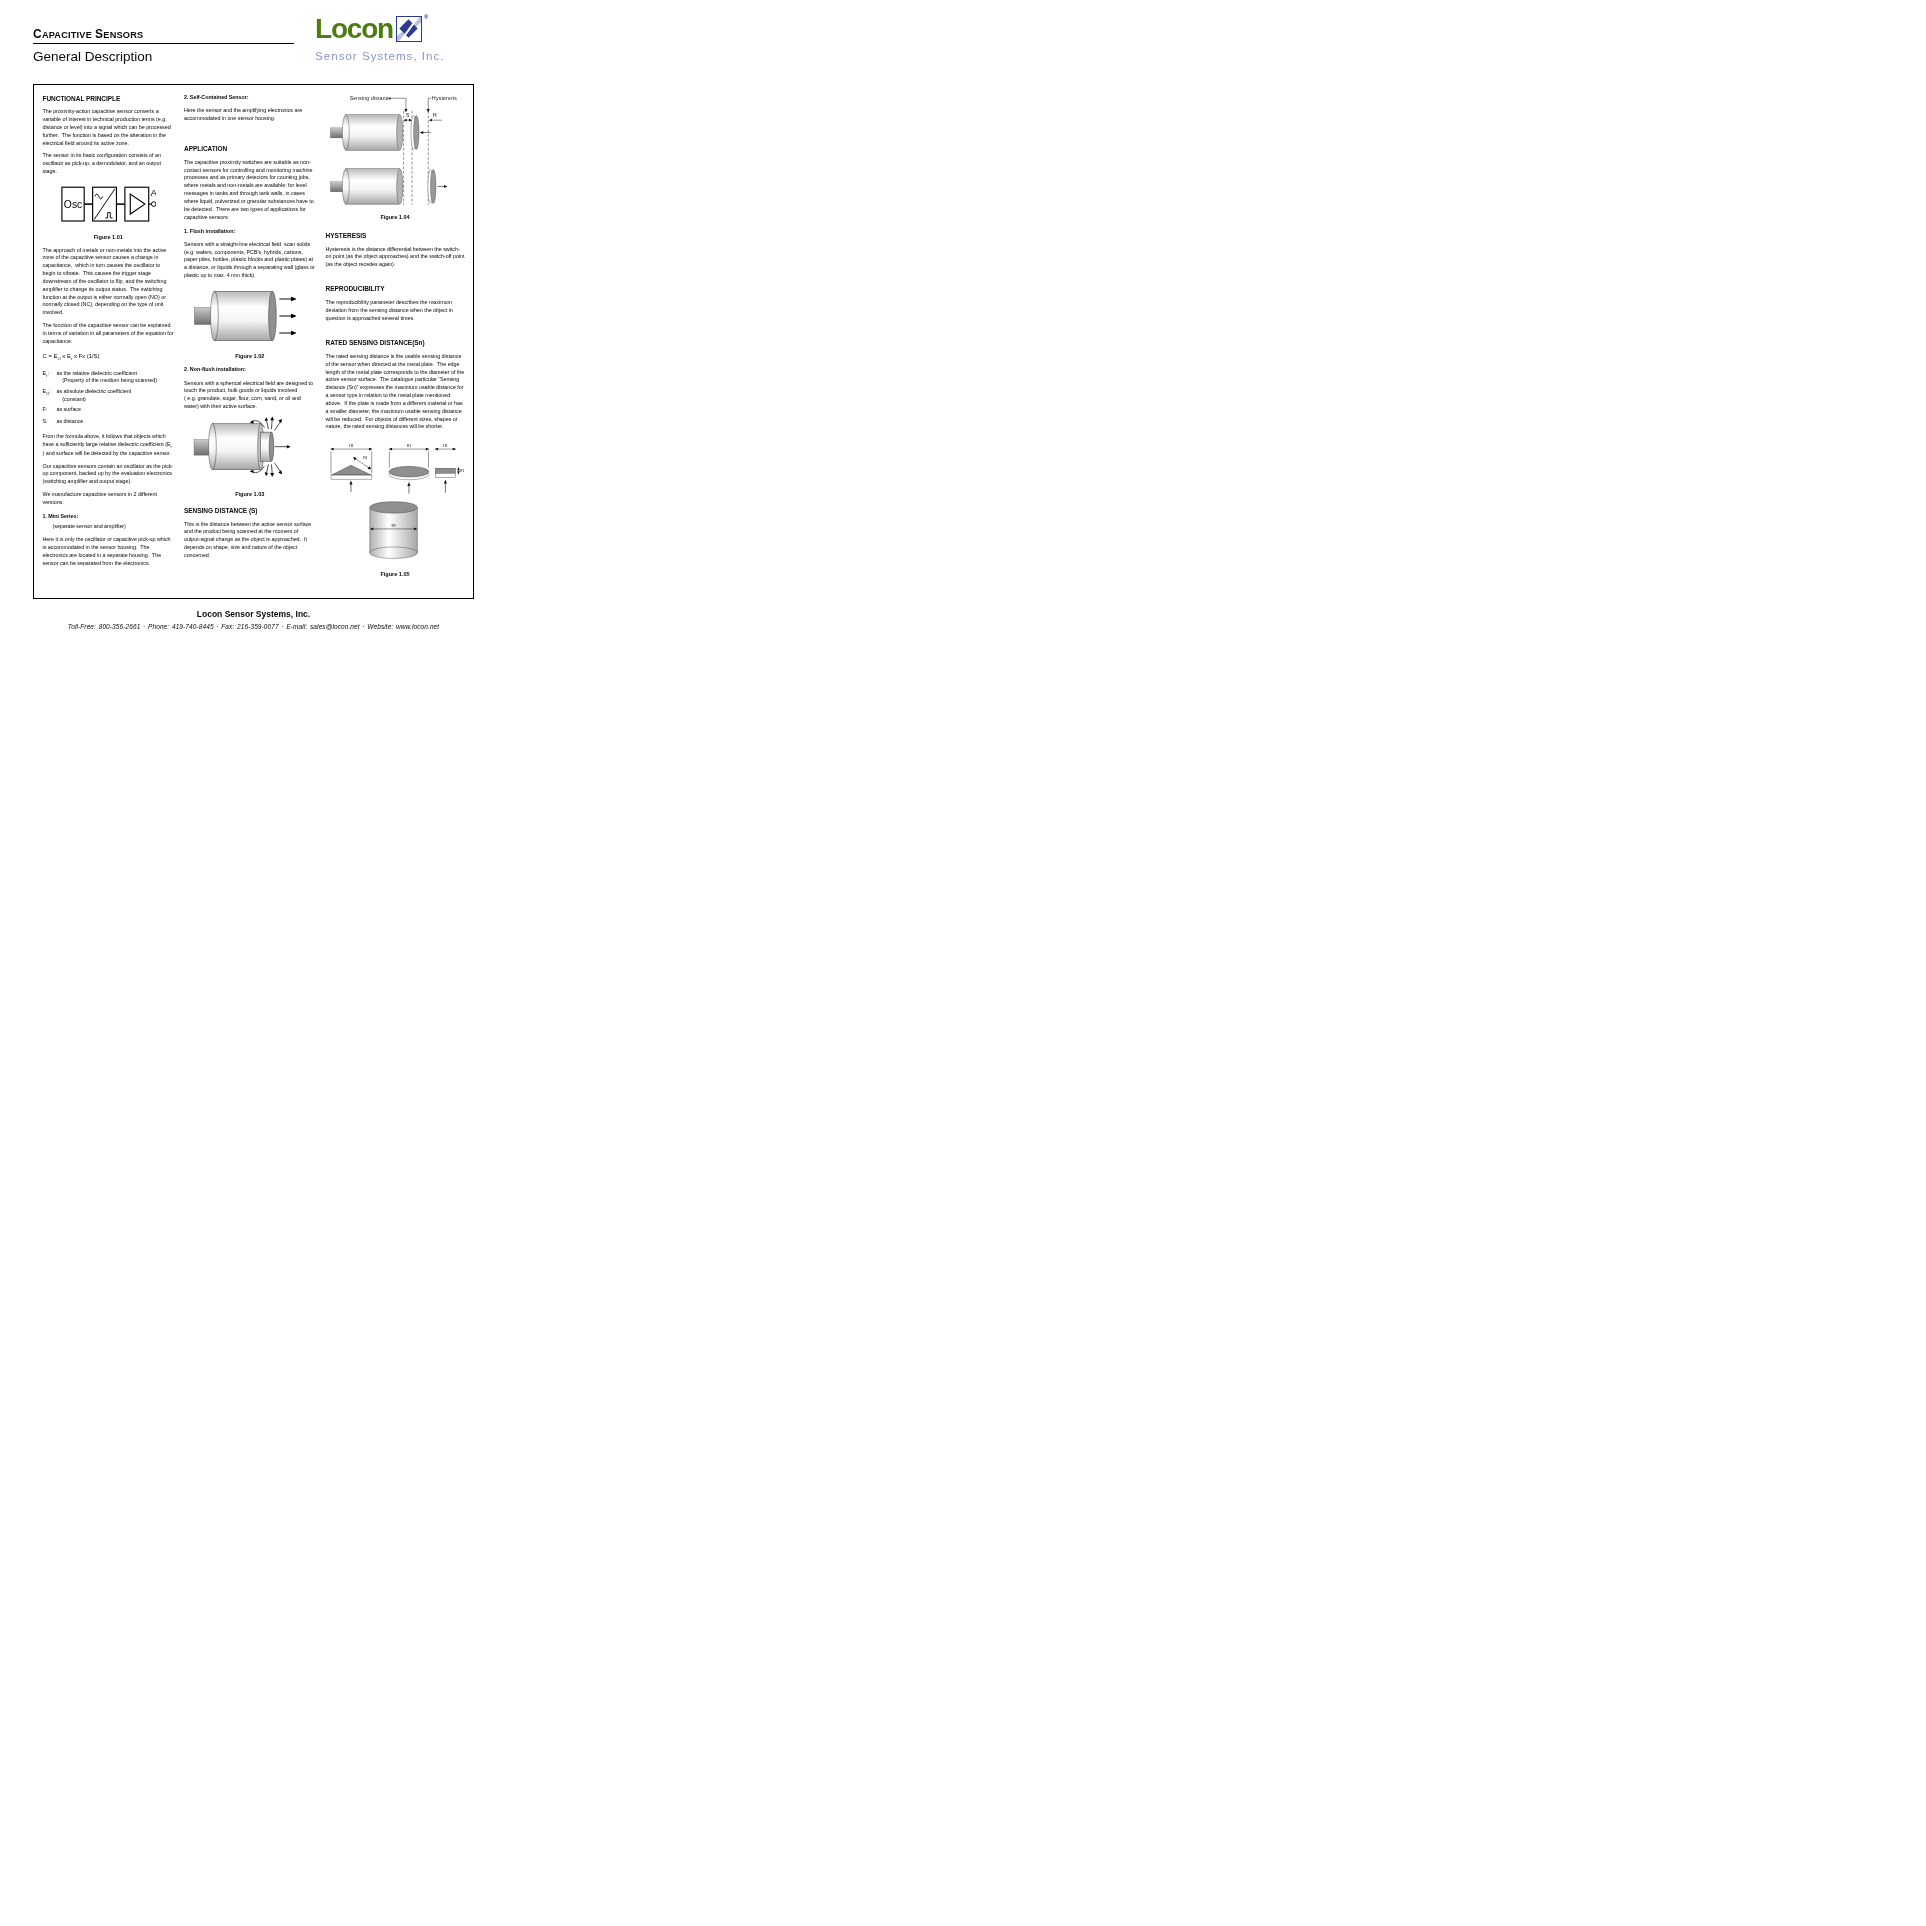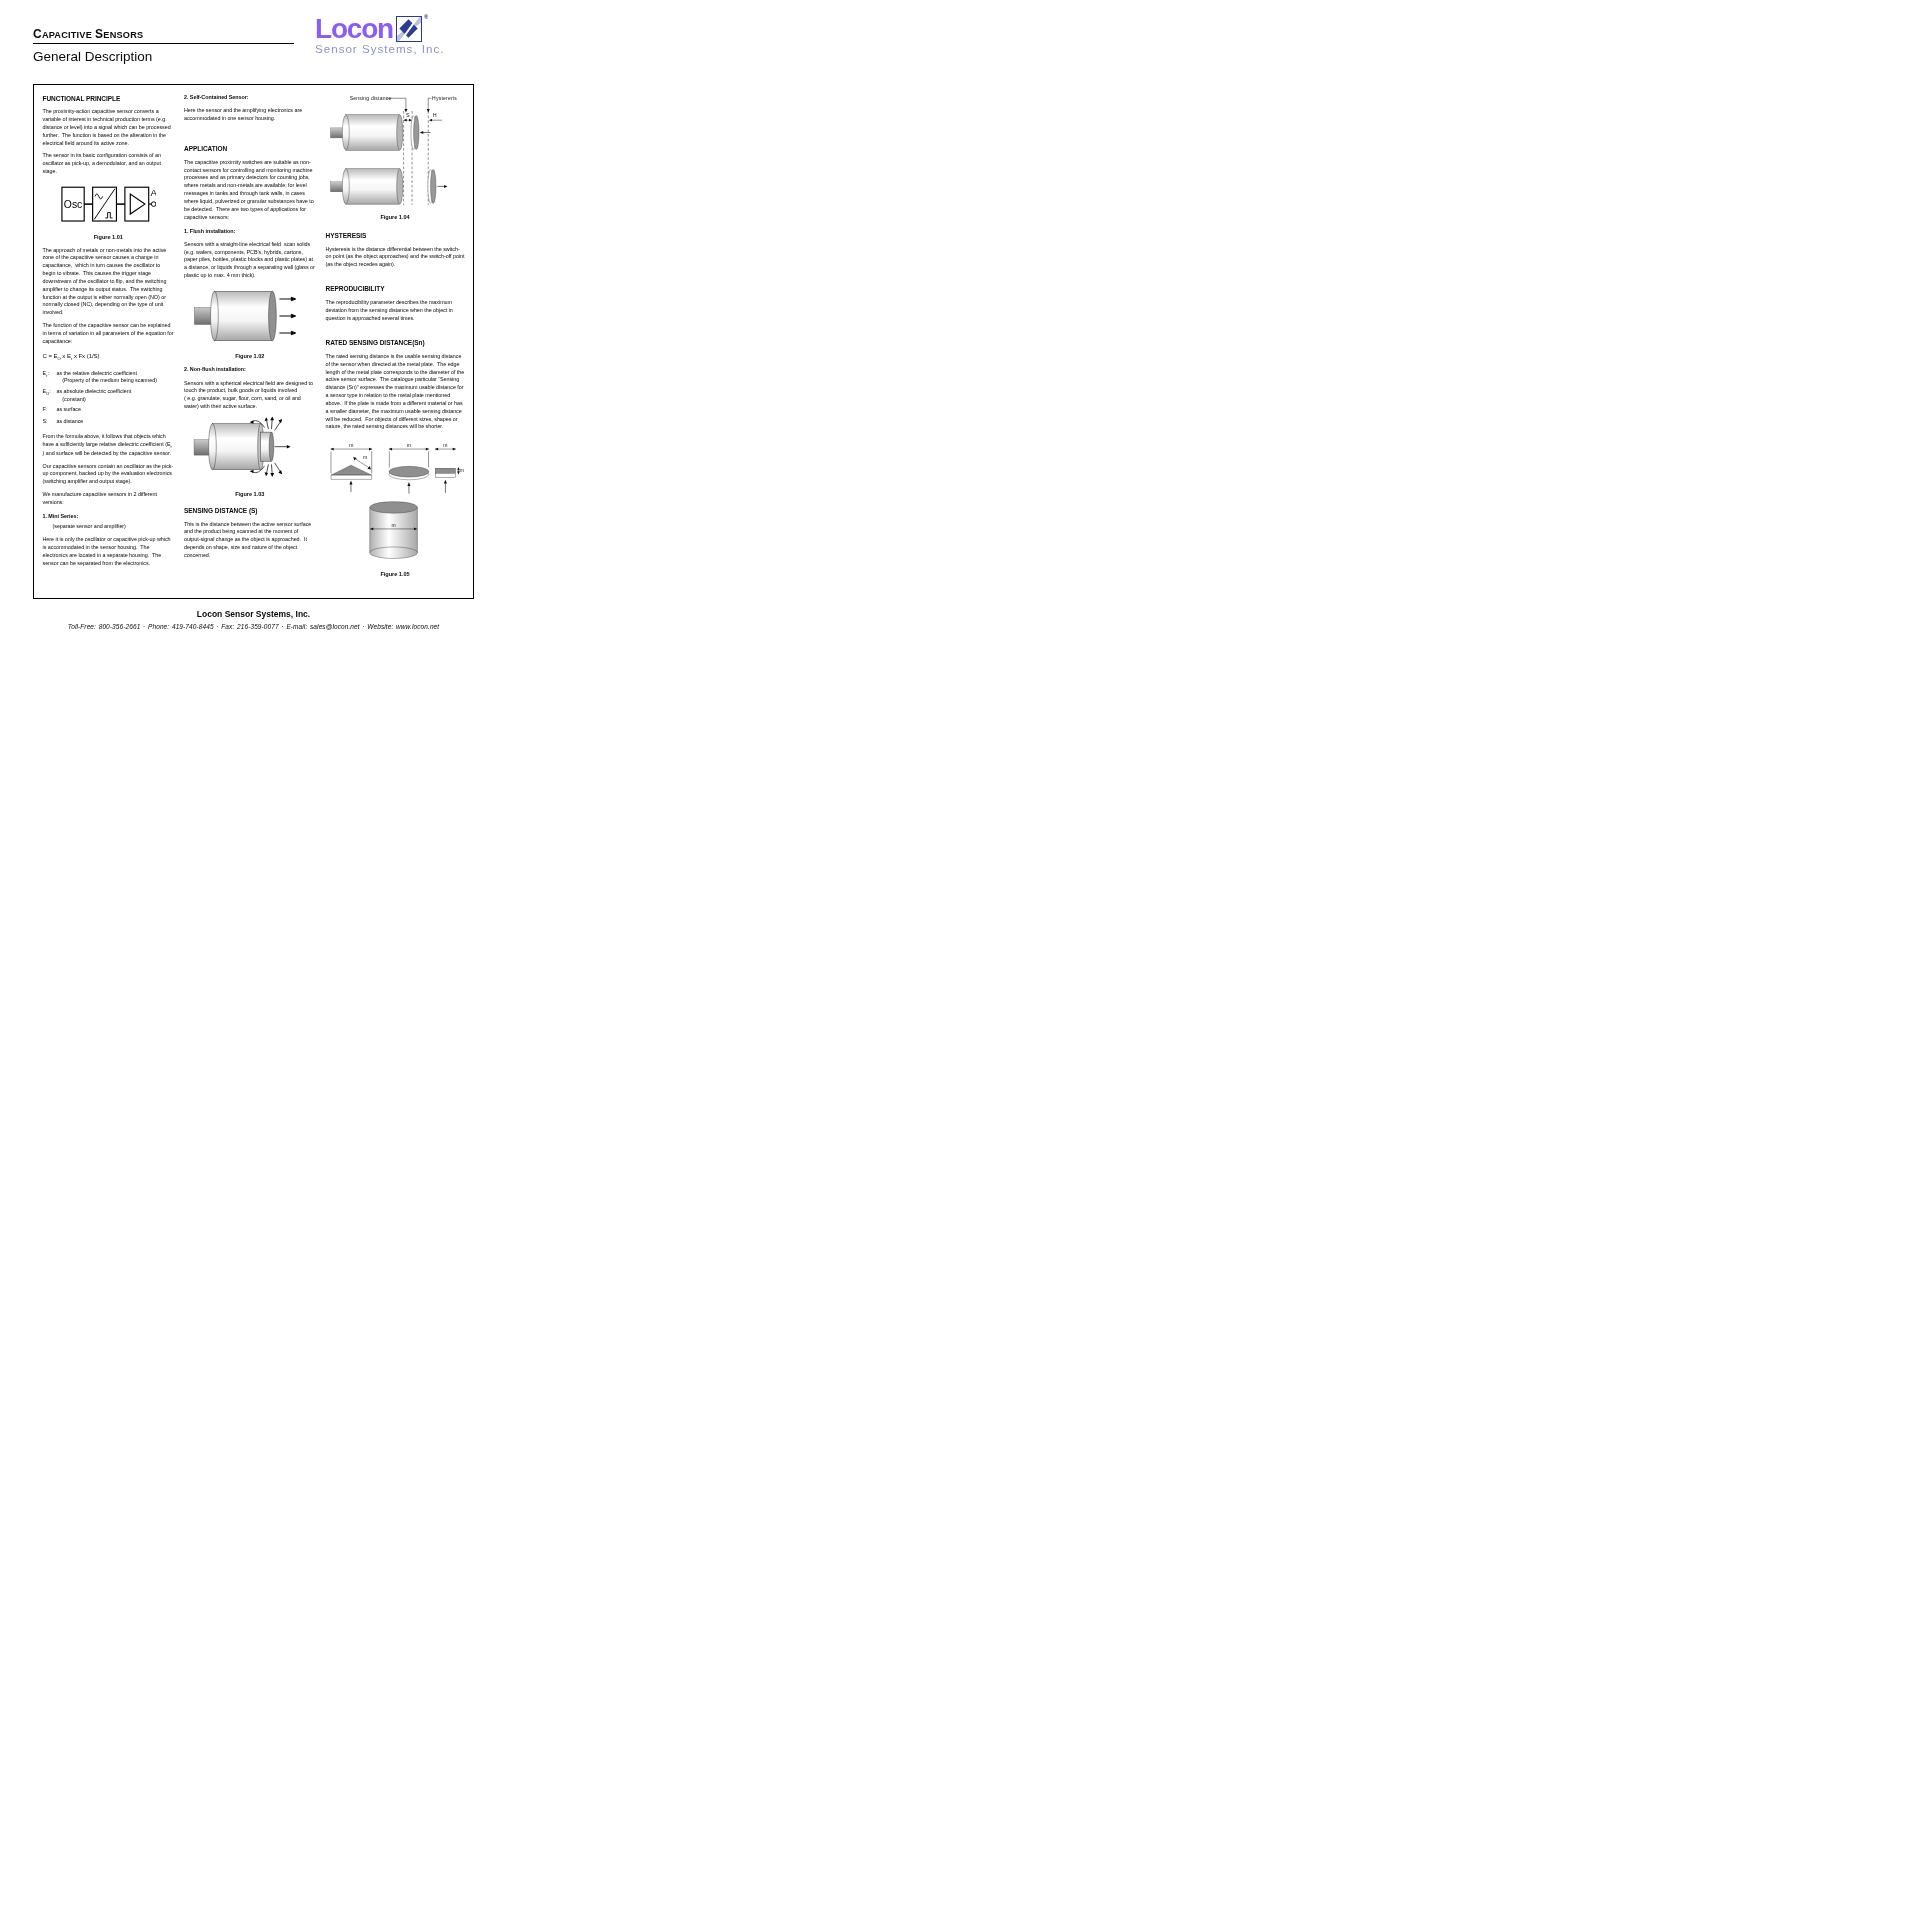--- a/index.html
+++ b/index.html
@@ -9,31 +9,31 @@
   .masthead{position:absolute;left:33px;top:27px;width:270px;}
   .doc-title{font-weight:bold;letter-spacing:0.2px;white-space:nowrap;}
   .doc-title .big{font-size:12px;}
   .doc-title .small{font-size:9.2px;}
   .doc-title .gap{display:inline-block;width:3.1px;}
   .title-rule{width:261px;border:none;border-top:1.9px solid #000;margin:2.3px 0 0 0;}
   .doc-subtitle{font-size:13.5px;font-weight:400;margin-top:4.6px;}
   
   .logo{position:absolute;left:315px;top:14.6px;width:154px;}
   .logo-row{display:flex;align-items:flex-start;}
-  .logo-word{font-size:28px;line-height:27px;font-weight:bold;color:#8b5cf6;letter-spacing:-1.2px;}
+  .logo-word{font-size:28px;line-height:27px;font-weight:bold;color:#4d7c0f;letter-spacing:-1.2px;}
   .logo-mark{position:relative;width:24px;height:24px;border:1.5px solid #2b3a92;background:#fff;
              margin-left:3.1px;margin-top:1.5px;overflow:hidden;}
   .logo-ribbon{position:absolute;left:-7.7px;top:9.2px;width:42px;height:5.4px;background:#b9c2e0;
                transform:rotate(-40deg);}
   .logo-diamond{position:absolute;left:5.4px;top:5.4px;width:13px;height:13px;background:#2b3a92;
                 transform:rotate(45deg);}
   .logo-slash{position:absolute;left:10.8px;top:-3.9px;width:1.9px;height:33px;background:#fff;
               transform:rotate(36deg);}
   .logo-reg{font-size:5.8px;color:#2b3a92;margin-left:1.9px;margin-top:-0.8px;font-weight:bold;}
-  .logo-tagline{font-size:11.6px;color:#8a93c8;letter-spacing:1px;margin-top:0px;}
+  .logo-tagline{font-size:11.6px;color:#8a93c8;letter-spacing:1px;margin-top:7px;}
   
   .content{position:absolute;left:33px;top:84px;width:441px;height:515px;border:1.2px solid #000;
            box-sizing:border-box;padding:7px 8.5px;display:grid;
            grid-template-columns:1fr 1fr 1fr;column-gap:10px;}
   .col{font-size:5.4px;line-height:1.45;letter-spacing:-0.04px;}
   .sec{font-size:6.5px;font-weight:bold;margin:7.7px 0 5.4px;}
   .sec.first{margin-top:1.5px;}
   .para{margin:0 0 5px 0;white-space:pre-wrap;}
   .bold-head{font-weight:bold;margin:6.2px 0 5.4px;}
   .sub-indent{margin:-3.1px 0 5.4px 10px;}

